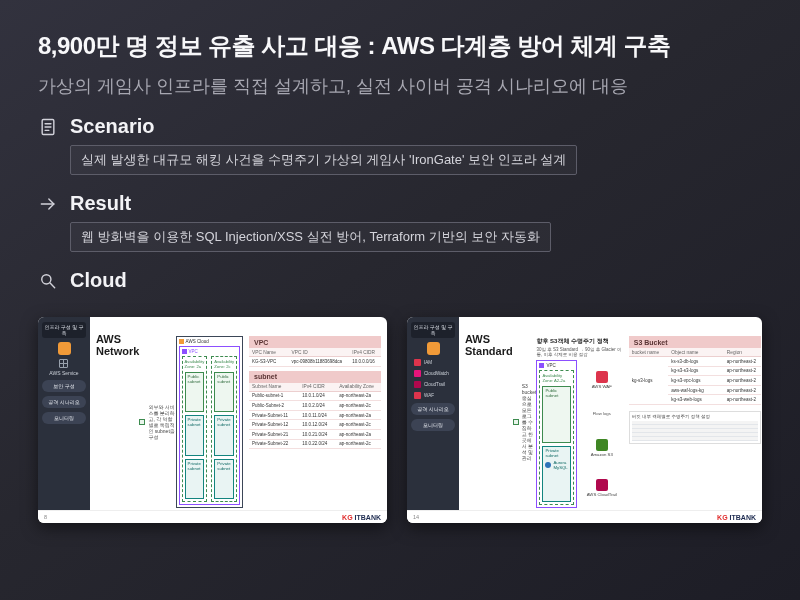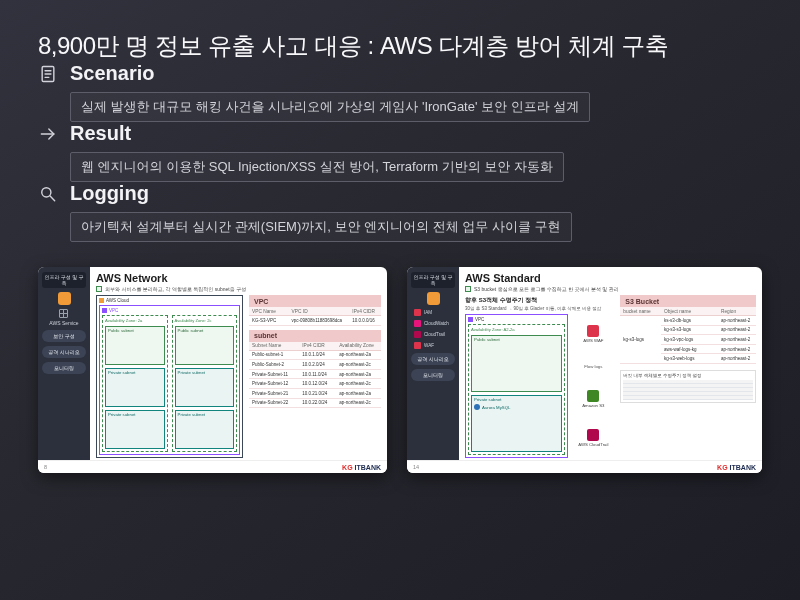--- a/index.html
+++ b/index.html
@@ -2,23 +2,23 @@
 <html><head>
 <meta charset="utf-8">
 <style>
   *{box-sizing:border-box;margin:0;padding:0}
   html,body{width:800px;height:600px}
   body{
     background:linear-gradient(145deg,#32323e 0%,#27272f 45%,#1d1d26 100%);
     font-family:"Liberation Sans",sans-serif;color:#eee;overflow:hidden;
   }
   .wrap{padding:30px 38px 0}
-  .title{font-size:24px;font-weight:400;color:#f8f8fa;letter-spacing:-0.5px;white-space:nowrap}
+  .title{font-size:24px;font-weight:700;color:#f8f8fa;letter-spacing:-0.5px;white-space:nowrap}
   .subtitle{font-size:18px;color:#a7a7b1;margin-top:12px;font-weight:500}
-  .section{}
+  .section{margin-top:17px}
   .sec-head{display:flex;align-items:center;gap:12px}
   .sec-ic{width:20px;height:20px;flex:0 0 20px}
   .sec-ic svg{width:20px;height:20px;stroke:#d2d2da;fill:none;stroke-width:1.7;stroke-linecap:round;stroke-linejoin:round}
   .sec-label{font-size:20px;font-weight:700;color:#f3f3f6}
   .sec-box{display:inline-block;margin:7px 0 0 32px;border:1px solid #5d5d69;background:rgba(255,255,255,0.035);
     padding:5px 10px;font-size:13px;color:#d4d4db;border-radius:2px}
   .thumbs{display:flex;gap:20px;padding-top:25px}
   .card{background:#fff;border-radius:6px;overflow:hidden;display:flex;flex-direction:column;
     box-shadow:0 5px 16px rgba(0,0,0,.5)}
   .card.left{width:350px;height:206px}
@@ -30,21 +30,21 @@
   .sb-logo{width:13px;height:13px;background:#f19a38;border-radius:3px}
   .sb-svc{display:flex;flex-direction:column;align-items:center;gap:2px;color:#ccd1d9;font-size:5px}
   .svc-ic{width:9px;height:9px;border:1px solid #99a1ad;border-radius:1px;
     background:linear-gradient(90deg,transparent 48%,#99a1ad 48%,#99a1ad 52%,transparent 52%),
     linear-gradient(transparent 48%,#99a1ad 48%,#99a1ad 52%,transparent 52%)}
   .sb-pill{background:#3c4354;color:#e9ecf2;font-size:5px;border-radius:7px;padding:3px 2px;width:100%;text-align:center}
   .sb-row{display:flex;align-items:center;gap:3px;width:100%;color:#ccd1d9;font-size:4.6px;padding-left:3px}
   .sb-ic{width:7px;height:7px;border-radius:1px;flex:0 0 7px}
   .sb-spacer{flex:1}
   
-  .mn{flex:1;padding:5px 6px 2px;display:flex;flex-direction:column;min-width:0}
+  .mn{flex:1;padding:16px 6px 2px;display:flex;flex-direction:row;min-width:0}
   .mn-title{font-size:11px;font-weight:700;color:#1c1c1c}
   .mn-note{display:flex;align-items:center;gap:3px;margin-top:2px;font-size:5px;color:#444}
   .note-ic{width:6px;height:6px;border:1px solid #3d8b4f;background:#eaf5ec;flex:0 0 6px}
   .mn-body{flex:1;display:flex;gap:6px;margin-top:3px;min-height:0}
   
   .dg{flex:1.15;min-width:0}
   .cloud{border:1px solid #3b4657;height:100%;padding:2px;display:flex;flex-direction:column}
   .tinylab{display:flex;gap:2px;align-items:center;font-size:4.5px;color:#333}
   .tinysq{width:5px;height:5px;flex:0 0 5px}
   .orange{background:#f19a38}.purple{background:#8c4fff}
@@ -95,60 +95,60 @@
   .waf{background:#dd344c}.s3c{background:#3f8624}.trail{background:#b0084d}
   .iam{background:#dd344c}.cw{background:#e7157b}.ct{background:#b0084d}.wafsb{background:#dd344c}
   .flow{font-size:4.3px;color:#555}
 </style>
 </head>
 <body>
 
 <div class="wrap">
 
   <h1 class="title">8,900만 명 정보 유출 사고 대응 : AWS 다계층 방어 체계 구축</h1>
+  <p class="subtitle">가상의 게임사 인프라를 직접 설계하고, 실전 사이버 공격 시나리오에 대응</p>
 
   <div class="section">
     <div class="sec-head">
       <span class="sec-ic">
         <svg viewBox="0 0 24 24">
             <rect x="5" y="3" width="14" height="18" rx="1.5"></rect>
             <line x1="8.5" y1="8" x2="15.5" y2="8"></line>
             <line x1="8.5" y1="12" x2="15.5" y2="12"></line>
             <line x1="8.5" y1="16" x2="13" y2="16"></line>
           </svg>
       </span>
       <span class="sec-label">Scenario</span>
     </div>
-    <div class="sec-box">실제 발생한 대규모 해킹 사건을 시나리오에 가상의 게임사 'IronGate' 보안 인프라 설계</div>
+    <div class="sec-box">실제 발생한 대규모 해킹 사건을 수명주기 가상의 게임사 'IronGate' 보안 인프라 설계</div>
   </div>
 
   <div class="section">
     <div class="sec-head">
       <span class="sec-ic">
         <svg viewBox="0 0 24 24">
             <line x1="4" y1="12" x2="19" y2="12"></line>
             <polyline points="13,6 19,12 13,18"></polyline>
           </svg>
       </span>
       <span class="sec-label">Result</span>
     </div>
-    <div class="sec-box">웹 엔지니어의 이용한 SQL Injection/XSS 실전 방어, Terraform 기반의 보안 자동화</div>
+    <div class="sec-box">웹 방화벽을 이용한 SQL Injection/XSS 실전 방어, Terraform 기반의 보안 자동화</div>
   </div>
 
   <div class="section">
     <div class="sec-head">
       <span class="sec-ic">
         <svg viewBox="0 0 24 24">
             <circle cx="10" cy="10" r="5.5"></circle>
             <line x1="14.5" y1="14.5" x2="20" y2="20"></line>
           </svg>
       </span>
-      <span class="sec-label">Logging</span>
-    </div>
-    <div class="sec-box">아키텍처 설계부터 실시간 관제(SIEM)까지, 보안 엔지니어의 전체 업무 사이클 구현</div>
+      <span class="sec-label">Cloud</span>
+    </div>
   </div>
 
   <div class="thumbs">
 
     <div class="card left">
       <div class="card-body">
         <div class="sb">
           <div class="sb-head">인프라 구성 및 구축</div>
           <div class="sb-logo"></div>
           <div class="sb-svc">

